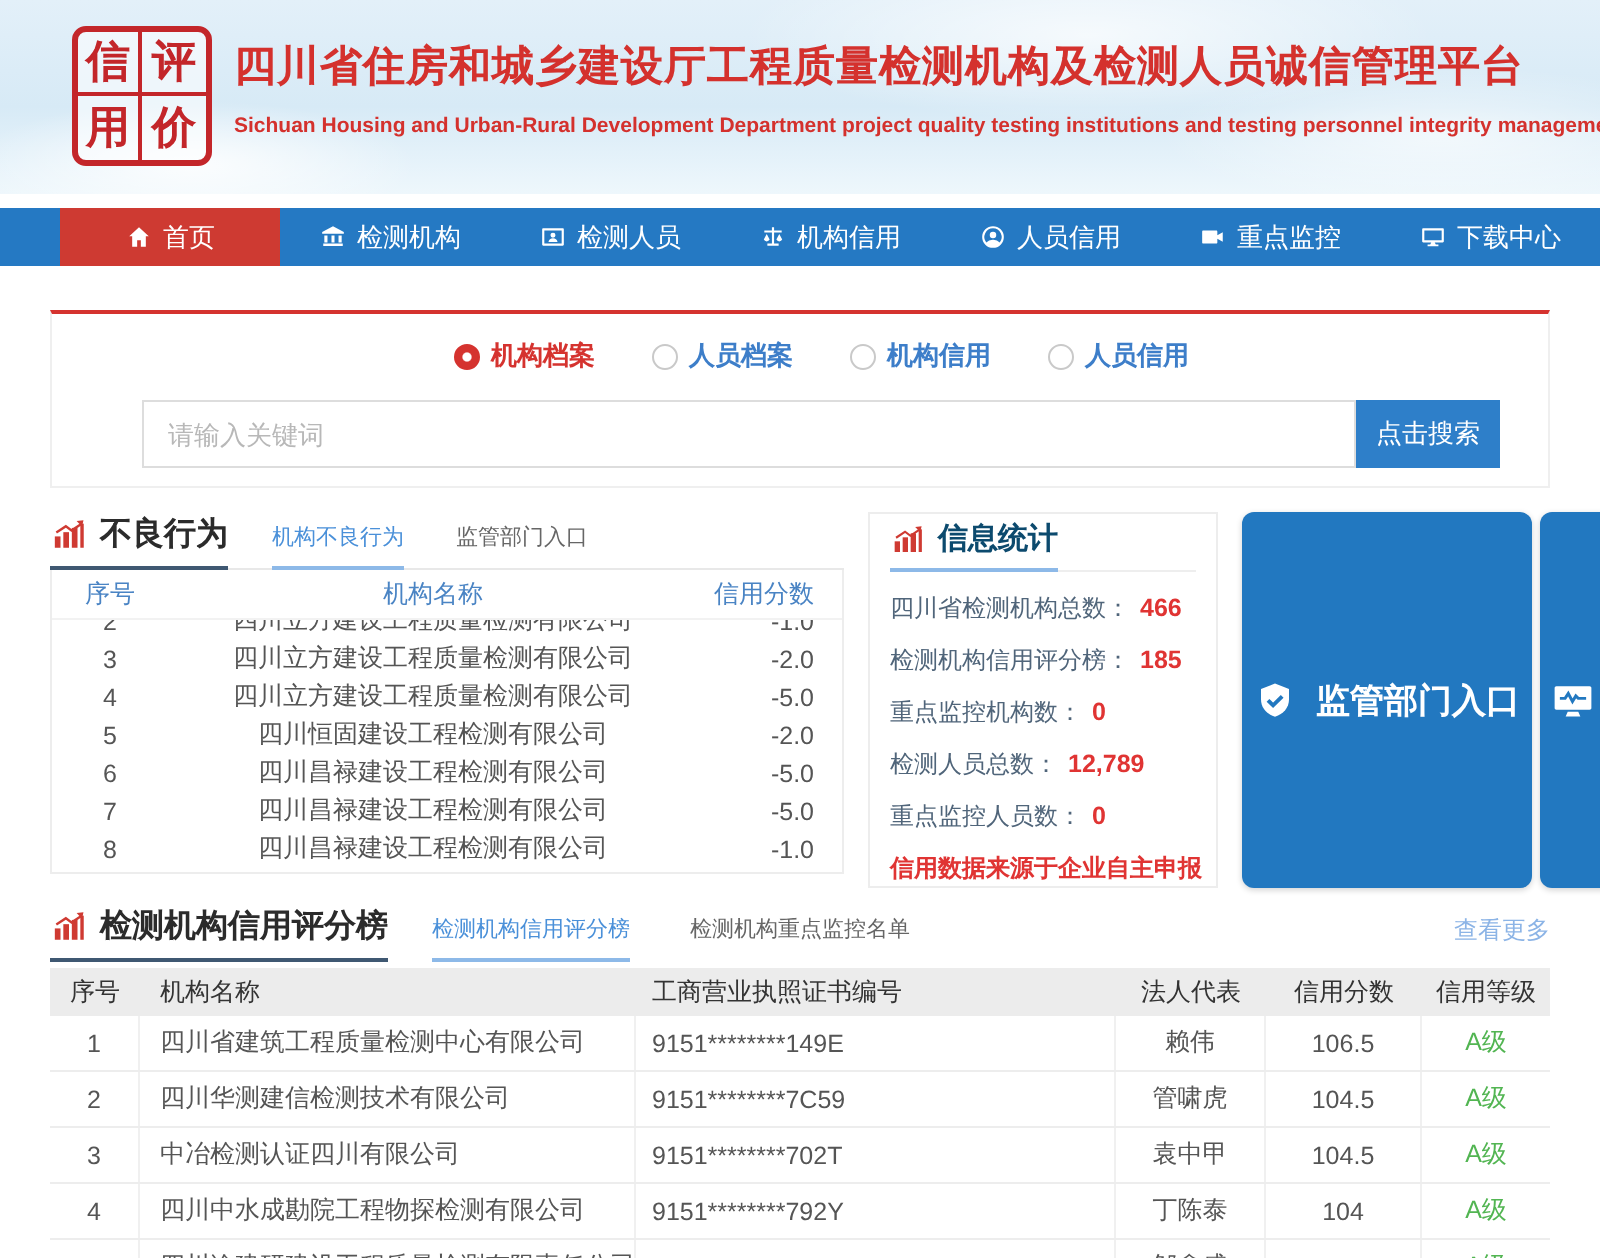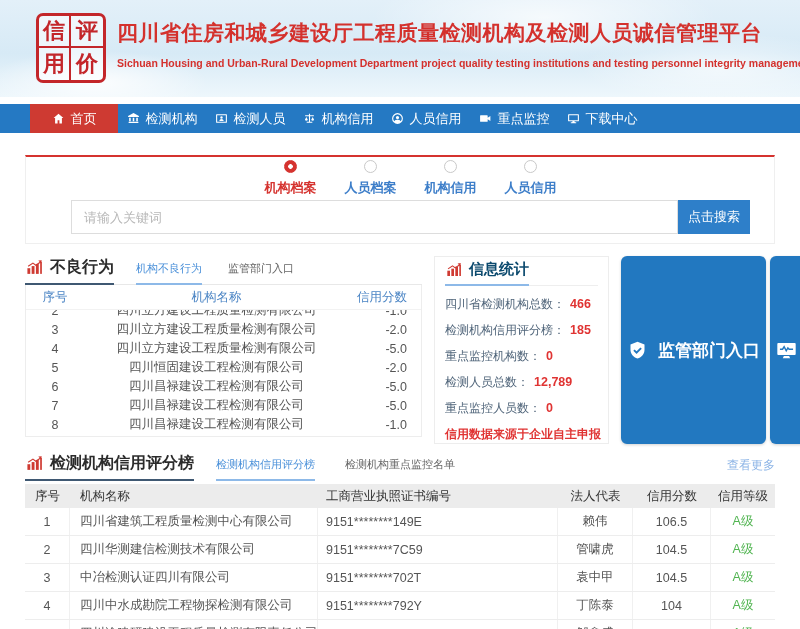--- a/index.html
+++ b/index.html
@@ -20,30 +20,30 @@
     font-family:"Liberation Serif","DejaVu Serif",serif;font-weight:bold;font-size:22px;}
   .seal span:nth-child(1){border-right:2px solid #c3262a;border-bottom:2px solid #c3262a;}
   .seal span:nth-child(2){border-bottom:2px solid #c3262a;}
   .seal span:nth-child(3){border-right:2px solid #c3262a;}
   .banner-titles{position:absolute;left:117px;top:19px;right:10px;}
   .banner-title{margin:0;color:#d4312d;font-size:21px;font-weight:bold;letter-spacing:.5px;white-space:nowrap;}
   .banner-sub{margin:10px 0 0;color:#d4312d;font-size:10.5px;font-weight:bold;white-space:nowrap;}
 
   
   .nav{margin-top:7px;height:29px;background:#2579c3;display:flex;padding-left:30px;}
-  .nav-item{width:88px;display:flex;align-items:center;justify-content:center;gap:6px;
+  .nav-item{width:110px;display:flex;align-items:center;justify-content:center;gap:6px;
     color:#fff;font-size:13px;cursor:pointer;white-space:nowrap;}
   .nav-item.active{background:#ce3a32;}
   .nav-item svg{width:13px;height:13px;fill:#fff;flex:0 0 auto;}
 
   
   .search-panel{margin:22px 25px 0;border:1px solid #efefef;border-top:2px solid #d5332f;
     padding:12px 24px 9px 45px;}
   .search-options{display:flex;justify-content:center;gap:28px;height:18px;align-items:center;}
-  .option{display:flex;align-items:center;gap:6px;font-size:13px;font-weight:bold;color:#3d7ec9;cursor:pointer;flex-direction:column;}
+  .option{display:flex;align-items:center;gap:6px;font-size:13px;font-weight:bold;color:#3d7ec9;cursor:pointer;}
   .option .radio{width:13px;height:13px;border-radius:50%;border:1px solid #c9c9c9;background:#fff;box-sizing:border-box;flex:0 0 auto;}
   .option.selected{color:#d5332f;}
   .option.selected .radio{border-color:#d5332f;background:radial-gradient(circle,#fff 0 2px,#d5332f 2.6px);}
   .search-row{display:flex;margin-top:13px;}
   .search-input{flex:1;height:34px;border:1px solid #ddd;padding:0 12px;font-size:13px;color:#333;outline:none;box-sizing:border-box;font-family:inherit;}
   .search-input::placeholder{color:#b8b8b8;}
   .search-btn{width:72px;height:34px;background:#2e7fc9;color:#fff;border:none;font-size:13px;cursor:pointer;font-family:inherit;}
 
   
   .cols{display:flex;margin:12px 25px 0;gap:12px;}

